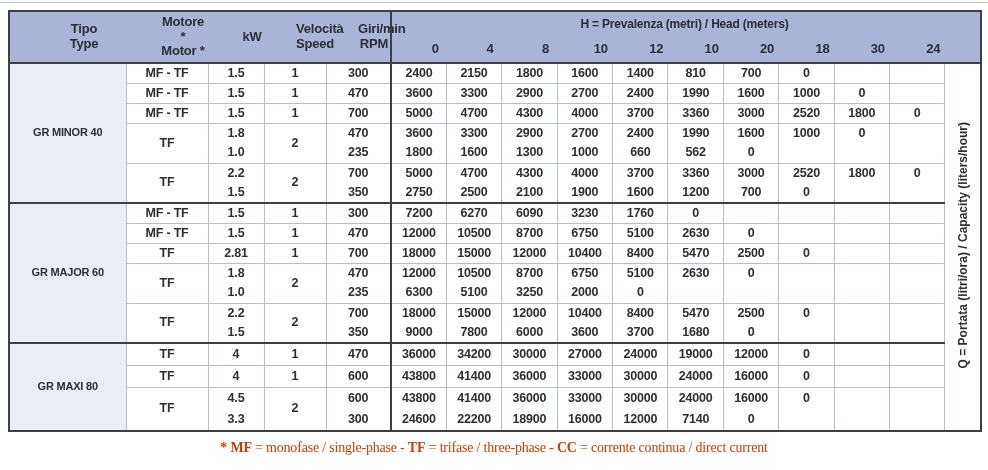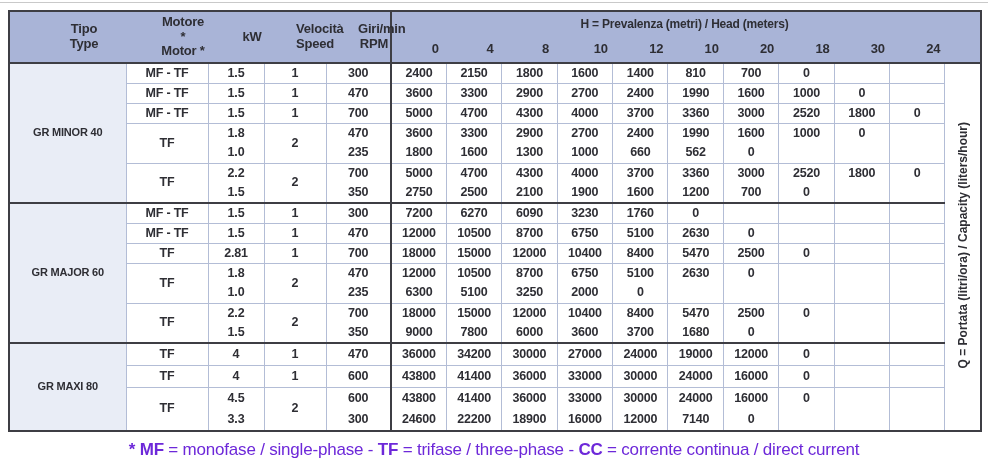--- a/index.html
+++ b/index.html
@@ -27,21 +27,21 @@
   tr.secrow td{border-top:2px solid var(--dark);}
   td.nb{border-bottom-style:hidden;text-align:center;}
   td.vertcol{background:#ffffff;}
   .vlabel{
     writing-mode:vertical-rl;transform:rotate(180deg);
     display:inline-block;font-size:12px;font-weight:600;white-space:nowrap;
     color:var(--text);letter-spacing:0;
   }
   .footnote{
     position:absolute;left:8px;top:440px;width:972px;text-align:center;
-    font-size:17px;color:#6d28d9;letter-spacing:-0.2px;
+    font-size:14px;color:#c2410c;letter-spacing:-0.2px;font-family:Liberation Serif, serif;
   }
   .footnote b{font-weight:700;}
 </style>
 </head>
 <body style="--header_bg: #a9b4d7; --tipo_bg: #e9edf6; --grid: #b3bdd6; --dark: #3e3e44; --text: #2e2e34;">
 
 <div class="top-rule"></div>
 
 <table id="grid">
   <colgroup>

